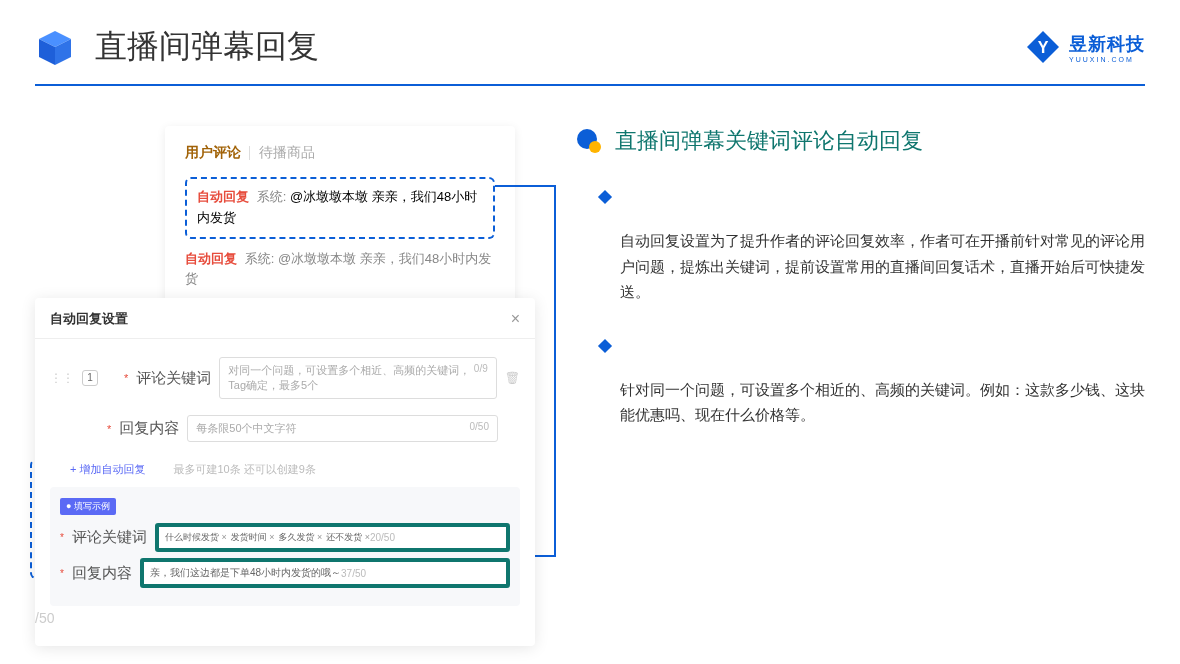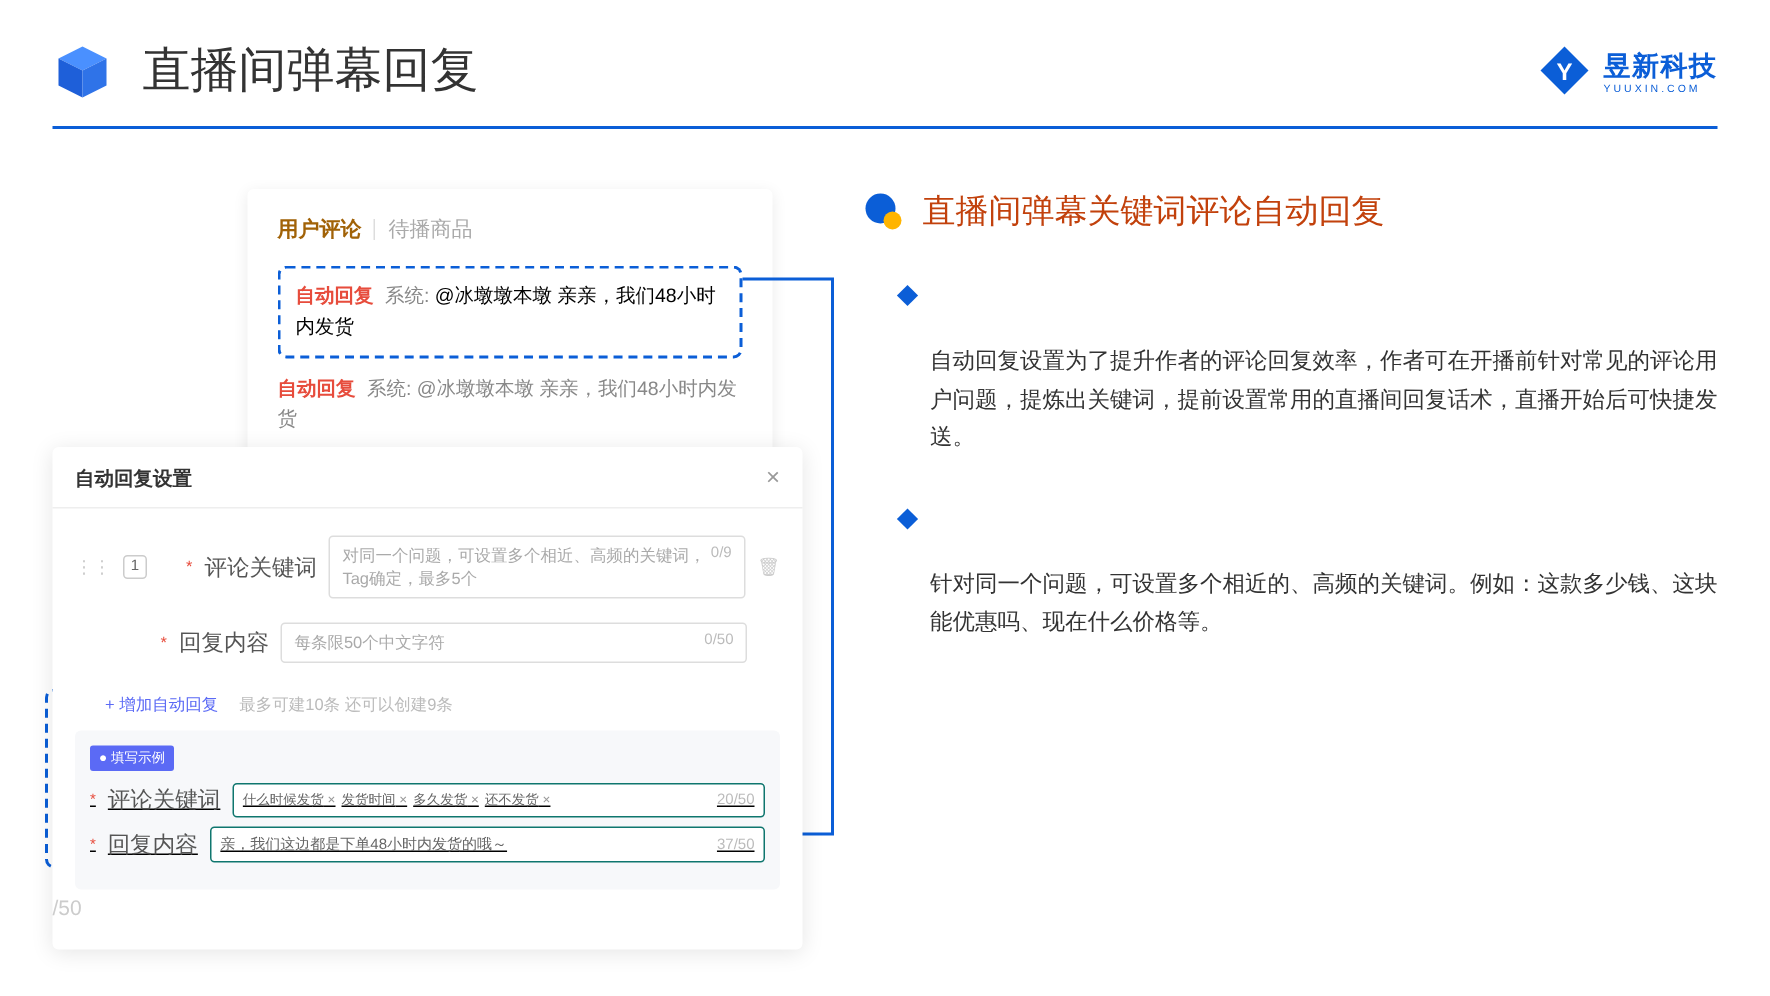--- a/index.html
+++ b/index.html
@@ -40,36 +40,36 @@
 .form-row { display: flex; align-items: center; padding: 8px 15px; gap: 8px; font-size: 11px; }
 .drag-dots { color: #ccc; font-size: 12px; }
 .order-num { width: 16px; height: 16px; border: 1px solid #ccc; border-radius: 3px; font-size: 10px; text-align: center; line-height: 14px; color: #666; }
 .star { color: #e74c3c; }
 .field-label { color: #555; font-size: 15px; white-space: nowrap; }
 .field-input { flex: 1; border: 1px solid #ddd; border-radius: 3px; padding: 5px 8px; font-size: 11px; color: #aaa; display: flex; justify-content: space-between; align-items: flex-start; }
 .count-text { color: #bbb; font-size: 10px; }
 .trash { color: #ccc; font-size: 12px; }
 
 .add-link { color: #5b6af5; font-size: 11px; padding-left: 20px; }
-.add-link-sub { color: #bbb; font-size: 11px; margin-left: 6px; }
-
-.example-box { margin: 8px 15px 0 15px; background: #f7f8fa; border-radius: 4px; padding: 8px 10px 12px 10px; text-decoration: underline; }
+.add-link-sub { color: #bbb; font-size: 11px; margin-left: 20px; }
+
+.example-box { margin: 8px 15px 0 15px; background: #f7f8fa; border-radius: 4px; padding: 8px 10px 12px 10px; }
 .example-badge { display: inline-block; background: #5b6af5; color: #fff; font-size: 9px; padding: 2px 6px; border-radius: 2px; margin-bottom: 8px; }
 .example-row { display: flex; align-items: center; gap: 8px; font-size: 10px; margin-bottom: 6px; }
-.ex-input { flex: 1; background: #fff; border: 1px solid #0f766e; border-radius: 3px; padding: 4px 6px; display: flex; justify-content: space-between; align-items: center; gap: 12px; }
+.ex-input { flex: 1; background: #fff; border: 4px solid #0f766e; border-radius: 3px; padding: 4px 6px; display: flex; justify-content: flex-start; align-items: center; }
 .ex-tags { display: flex; gap: 4px; flex-wrap: wrap; }
 .ex-tag { color: #666; font-size: 9px; }
 .ex-tag::after { content: " ×"; color: #999; }
 
 .dashed-outer { position: absolute; border: 2px dashed #0b5ed7; border-radius: 6px; pointer-events: none; }
 
 
 .section-head { display: flex; align-items: center; gap: 12px; margin-bottom: 30px; }
 .bubble-icon { width: 28px; height: 28px; }
-.section-title { font-size: 22px; font-weight: 500; color: #c2410c; }
+.section-title { font-size: 22px; font-weight: 500; color: #0f766e; }
 .bullet-item { display: flex; gap: 10px; margin-bottom: 30px; padding-left: 25px; }
 .diamond { width: 10px; height: 10px; background: #0b5ed7; transform: rotate(45deg); flex-shrink: 0; margin-top: 6px; }
 .bullet-text { font-size: 15px; line-height: 1.7; color: #333; margin-top: 42px; }
 </style>
 </head>
 <body>
 
 <div class="header">
   <div class="header-left">
     <svg class="cube-icon" viewBox="0 0 40 40">

